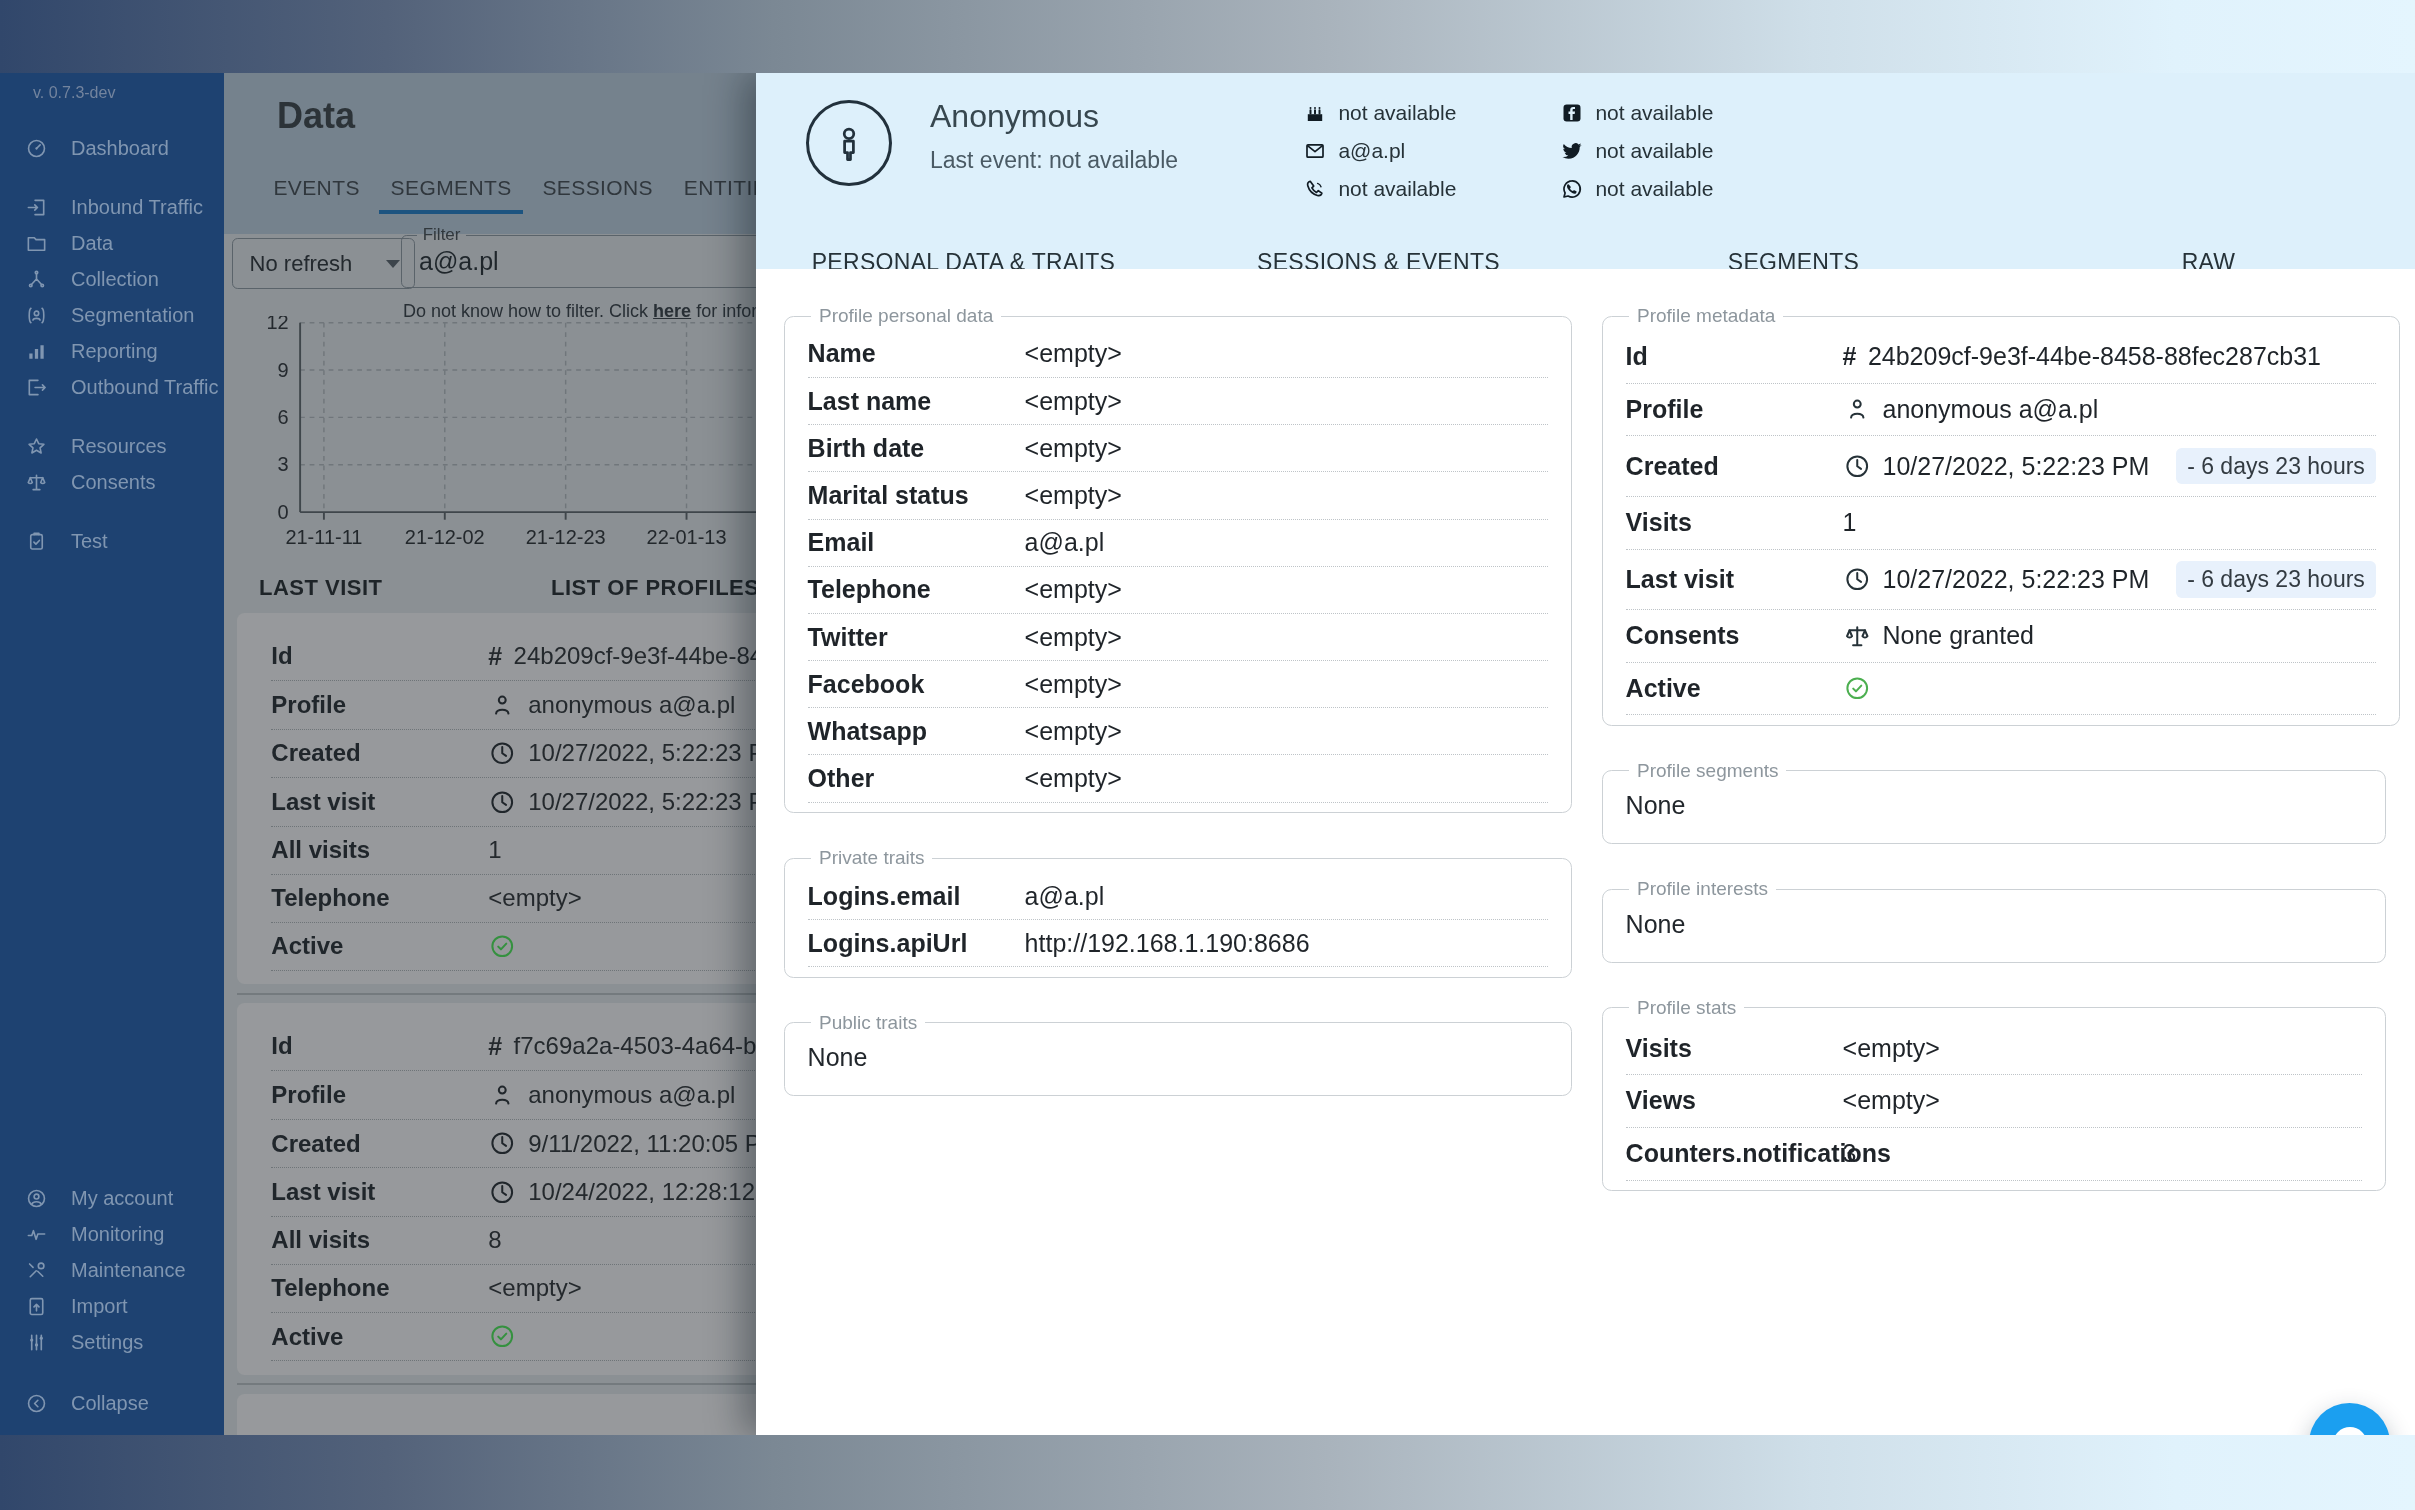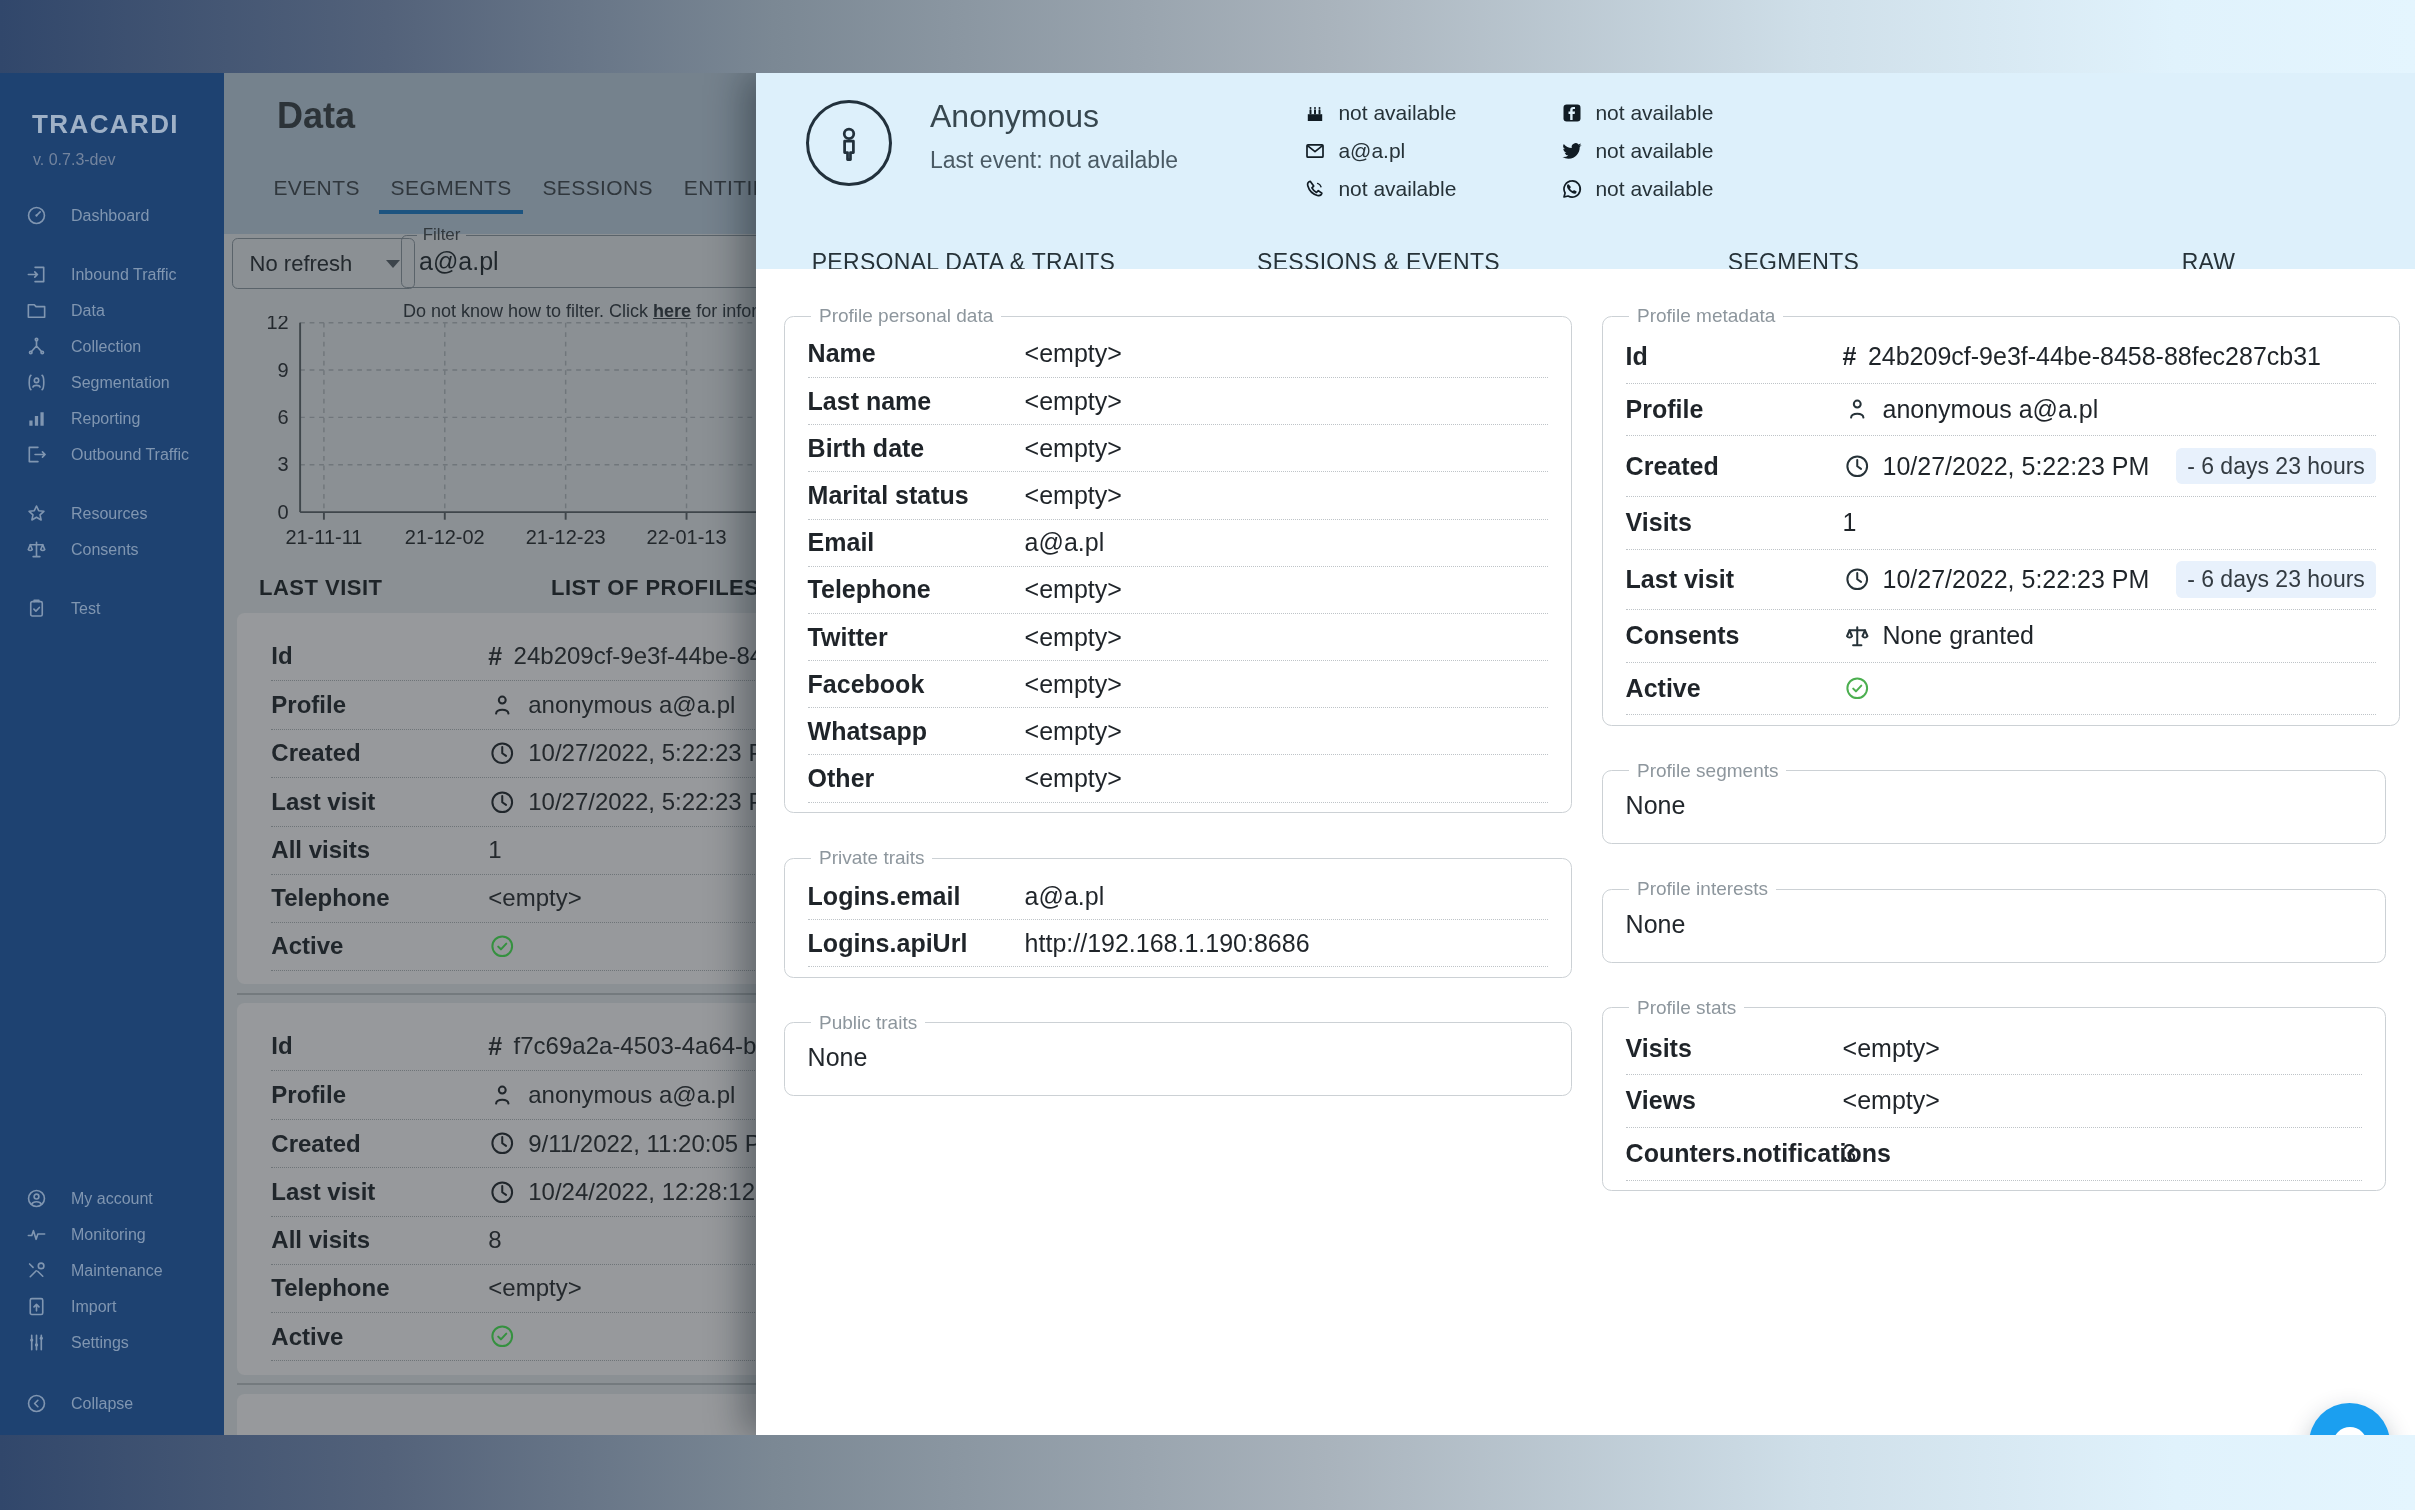--- a/index.html
+++ b/index.html
@@ -11,21 +11,21 @@
     background:linear-gradient(90deg,#31476b 0%,#53627a 16%,#7b8894 32%,#a9b3bc 55%,#cfdfe9 75%,#e0f2fc 90%,#e4f5fe 100%); }
 
   .app { position:absolute; left:0; right:0; top:73px; bottom:75px; overflow:hidden; }
 
   
   .sidebar { position:absolute; left:0; top:0; bottom:0; width:224px;
     background:var(--sidebar-bg); color:#8096b1; display:flex; flex-direction:column; z-index:2; }
   .logo { font-size:26px; font-weight:bold; letter-spacing:1.4px; color:#9fb1c7; padding:36px 0 0 32px; }
   .version { font-size:16px; color:#73849e; padding:11.4px 0 0 33px; }
   .nav { margin-top:28.5px; display:flex; flex-direction:column; }
-  .nav-item { display:flex; align-items:center; height:36px; padding-left:25px; cursor:pointer; font-size:16px; }
+  .nav-item { display:flex; align-items:center; height:36px; padding-left:25px; cursor:pointer; font-size:20px; }
   .nav-item.gap-after { margin-bottom:23px; }
   .nav-item .icon { width:23px; height:23px; margin-right:23px; flex:none; }
   .nav-footer { margin-top:auto; padding-bottom:13.3px; }
   .nav-footer .collapse-item { margin-top:25px; }
   .icon svg { width:100%; height:100%; display:block; }
 
   
   .content { position:absolute; left:224px; right:0; top:0; bottom:0; background:#8b9094; overflow:hidden; z-index:1; }
   .content-header { position:absolute; left:0; right:0; top:0; height:161px; background:#75828d; }
   .page-title { position:absolute; left:53px; top:22px; font-size:36px; font-weight:bold; color:#2c3338; }
@@ -99,21 +99,20 @@
     box-shadow:0 9.5px 25px rgba(20,40,60,.30); display:flex; align-items:center; justify-content:center; }
   .chat-glyph { width:34px; height:34px; background:#fff; border-radius:50% 50% 50% 15%; }
 </style>
 </head>
 <body>
 
 <div class="stage">
   <div class="app">
 
     <aside class="sidebar">
-      <div class="logo">TRACARDI</div>
       <div class="version">v. 0.7.3-dev</div>
       <nav class="nav" id="sidebar-items">
           <div class="nav-item gap-after">
             <span class="icon">
               <svg viewBox="0 0 24 24" fill="none" stroke="currentColor" stroke-width="1.7" stroke-linecap="round" stroke-linejoin="round">
                 <circle cx="12" cy="12" r="8.3"></circle>
                 <path d="M12 12l3.8-3.8"></path>
                 <circle cx="12" cy="12" r="1.2" fill="currentColor" stroke="none"></circle>
               </svg>
             </span>

